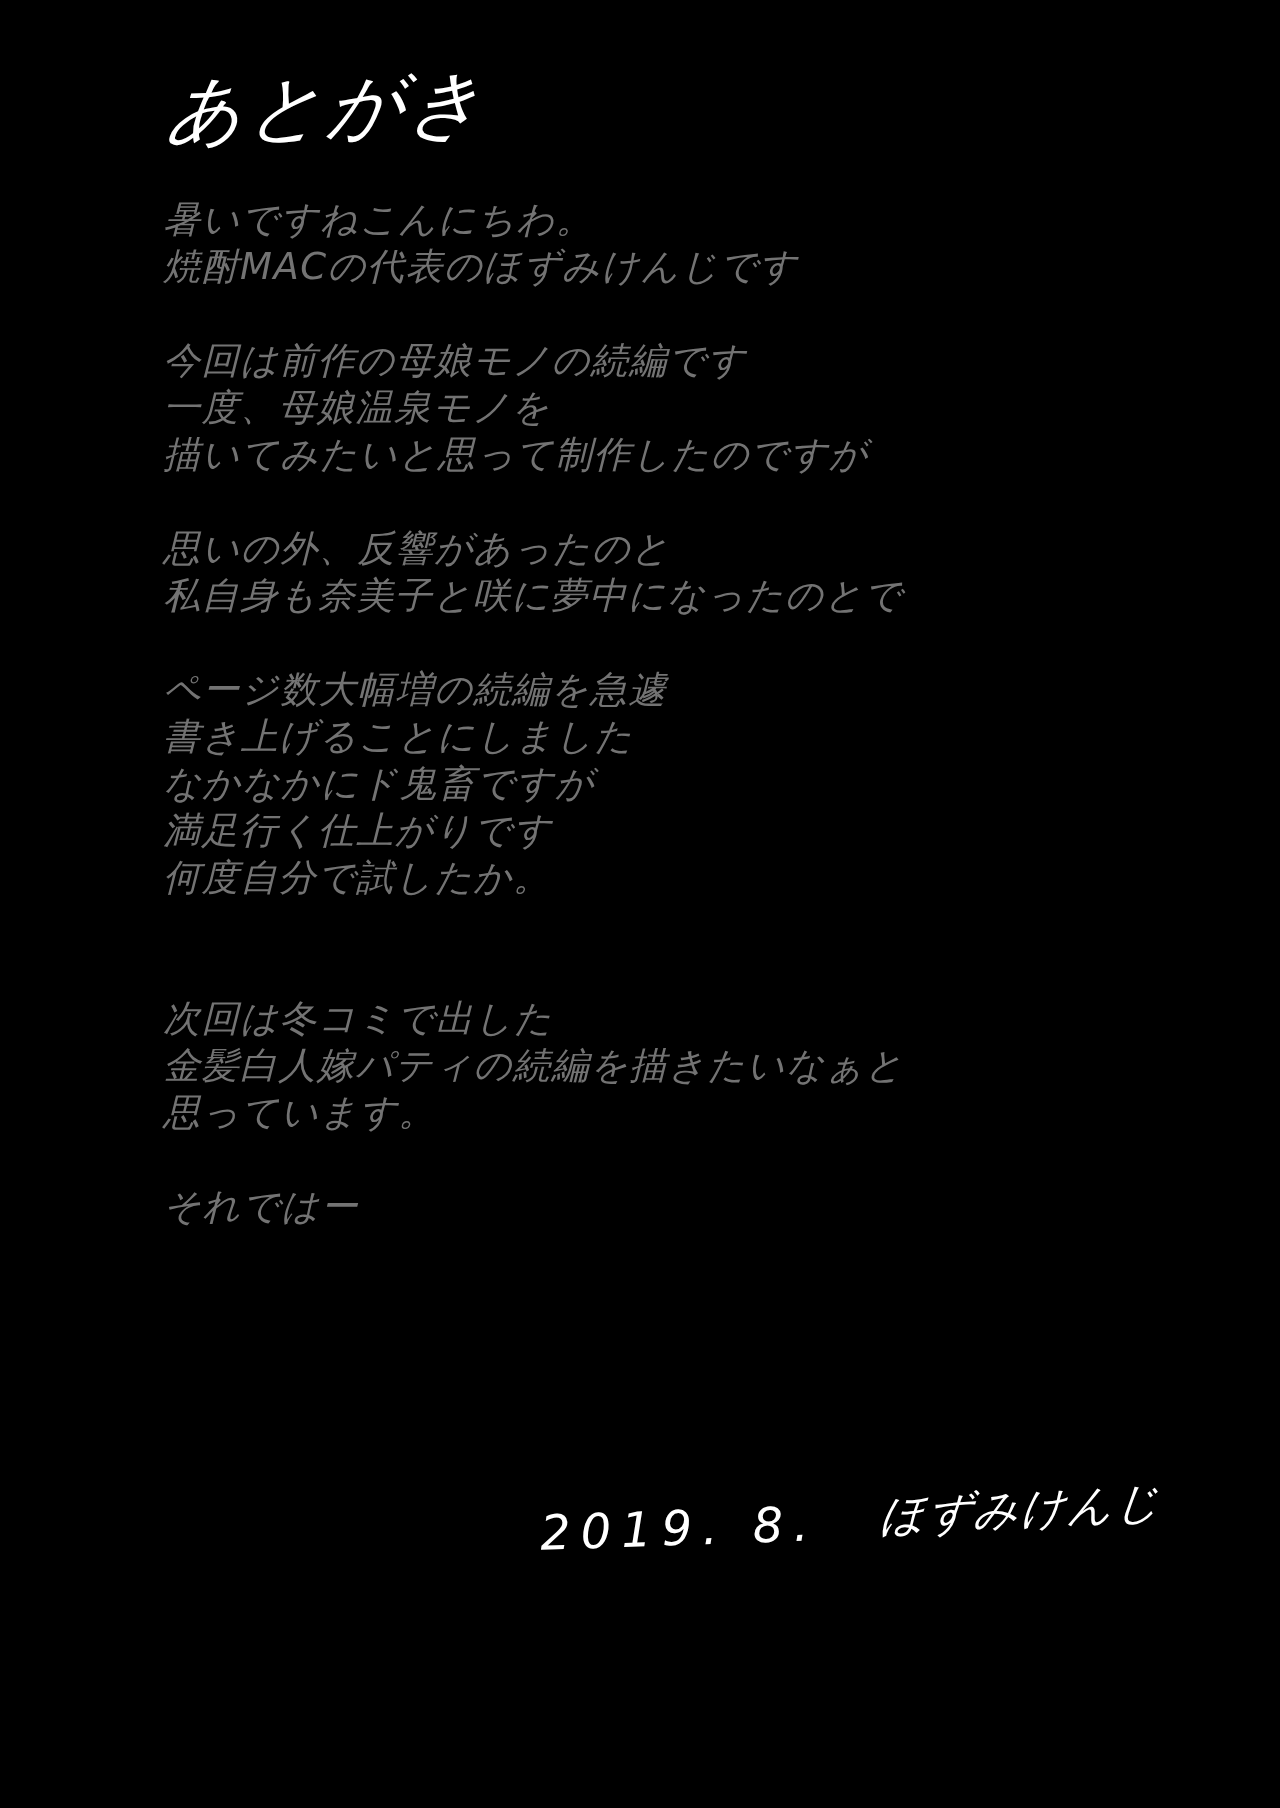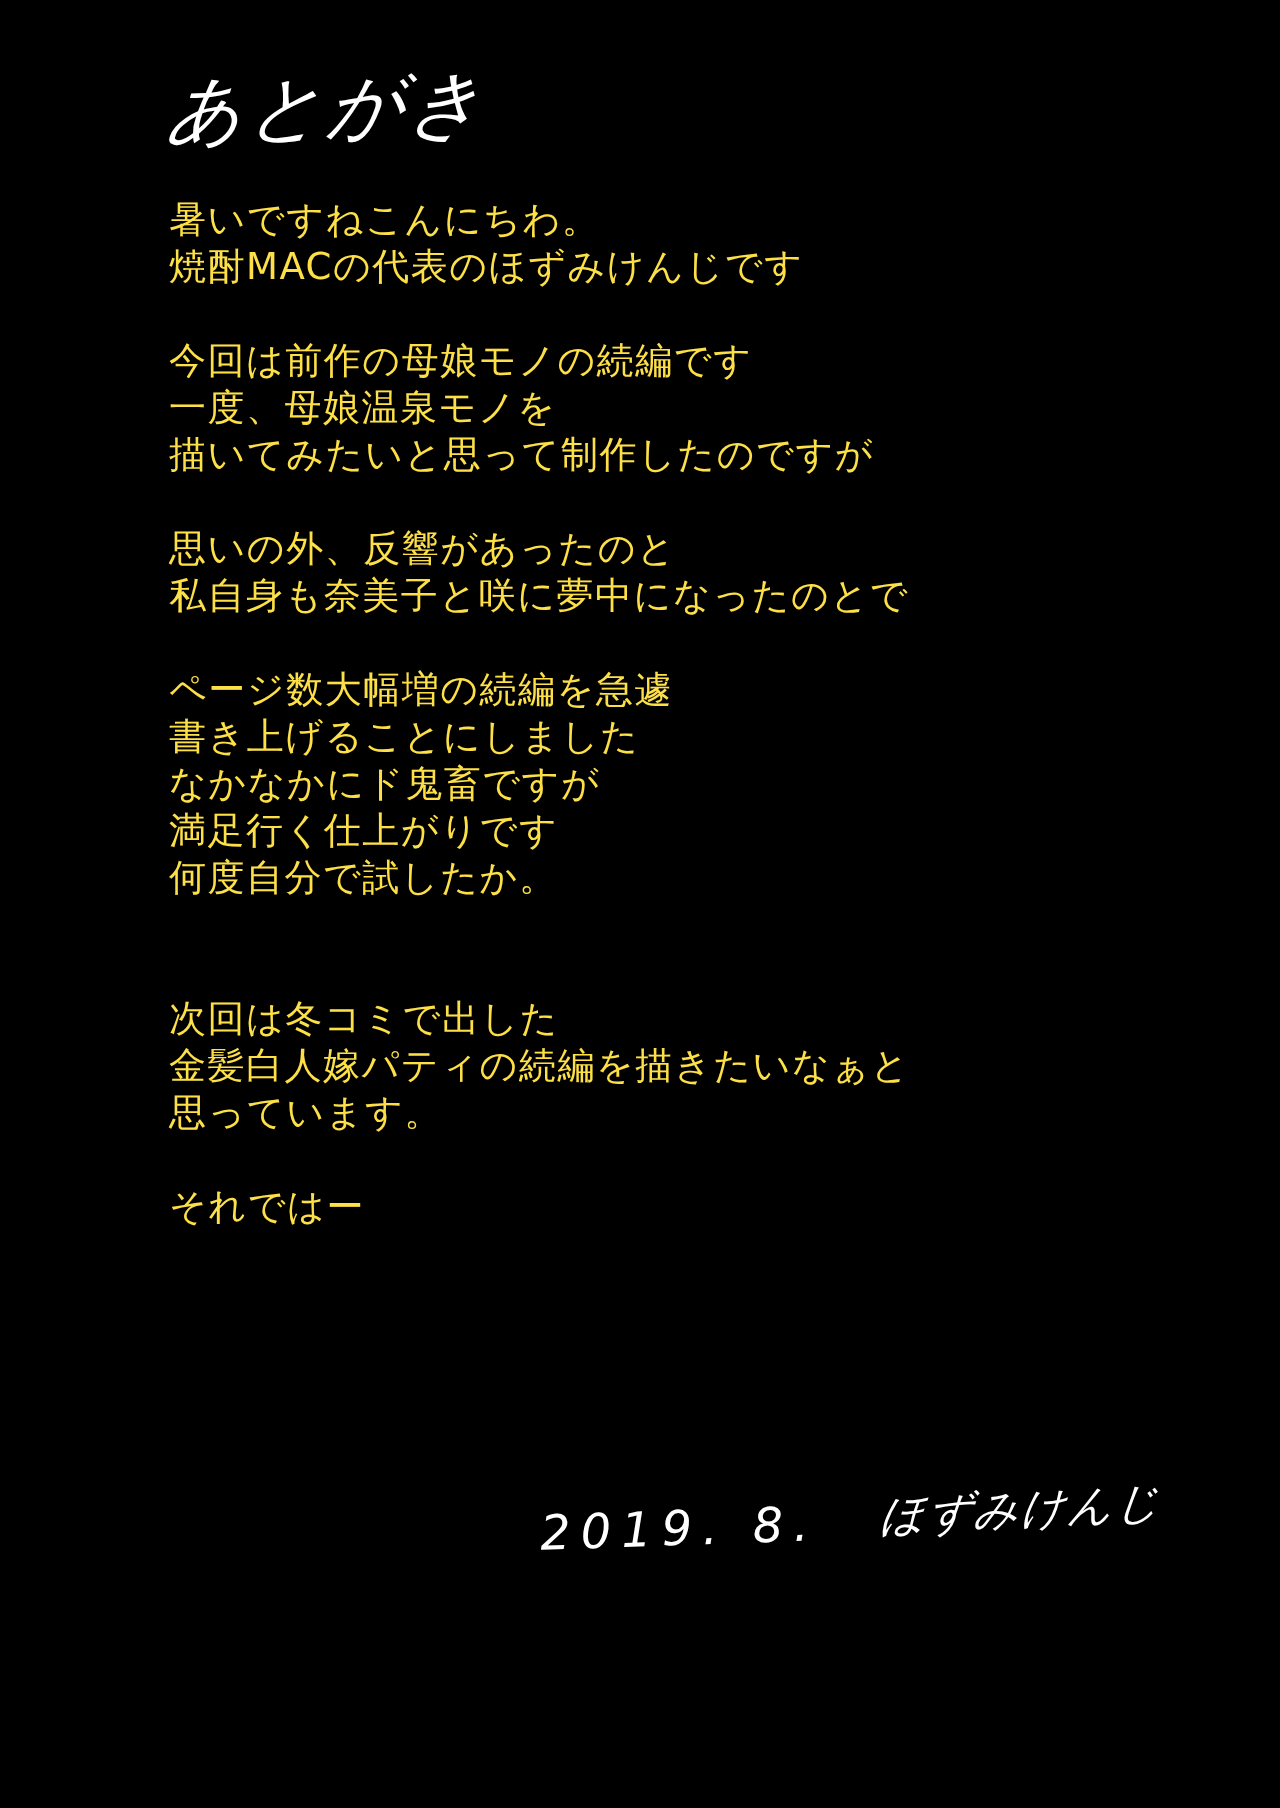--- a/index.html
+++ b/index.html
@@ -23,30 +23,31 @@
     font-family: "DejaVu Sans", sans-serif;
     font-size: 74px;
     font-weight: 400;
     letter-spacing: 4px;
     font-style: italic;
     transform: skewX(-6deg) rotate(-1.5deg);
     white-space: nowrap;
   }
   .body-text {
     position: absolute;
-    left: 169px;
+    left: 163px;
     top: 196px;
     width: 1000px;
-    color: #fde047;
+    color: #737373;
     font-family: "DejaVu Sans", sans-serif;
     font-size: 37px;
     line-height: 47px;
     letter-spacing: 1.5px;
     white-space: pre-wrap;
     font-weight: 400;
+    font-style: italic;
   }
   .signature-date {
     position: absolute;
     left: 540px;
     top: 1500px;
     color: #ffffff;
     font-family: "DejaVu Sans", sans-serif;
     font-size: 48px;
     font-style: italic;
     letter-spacing: 10px;

